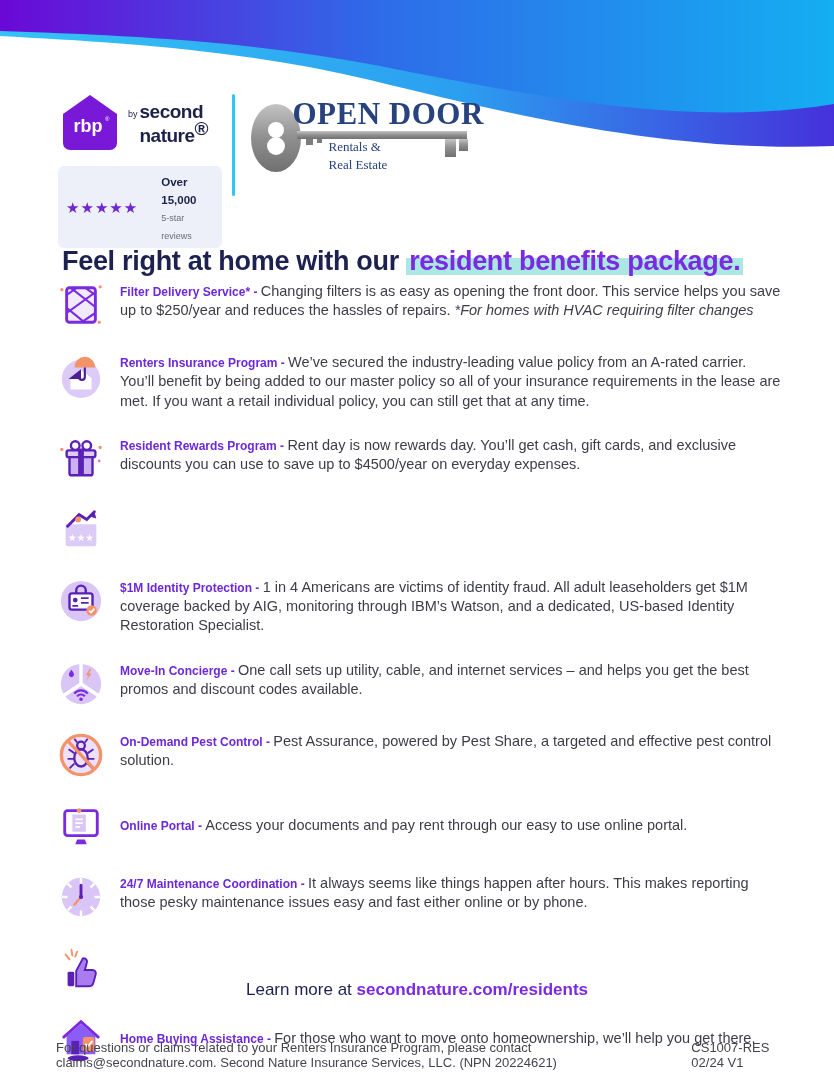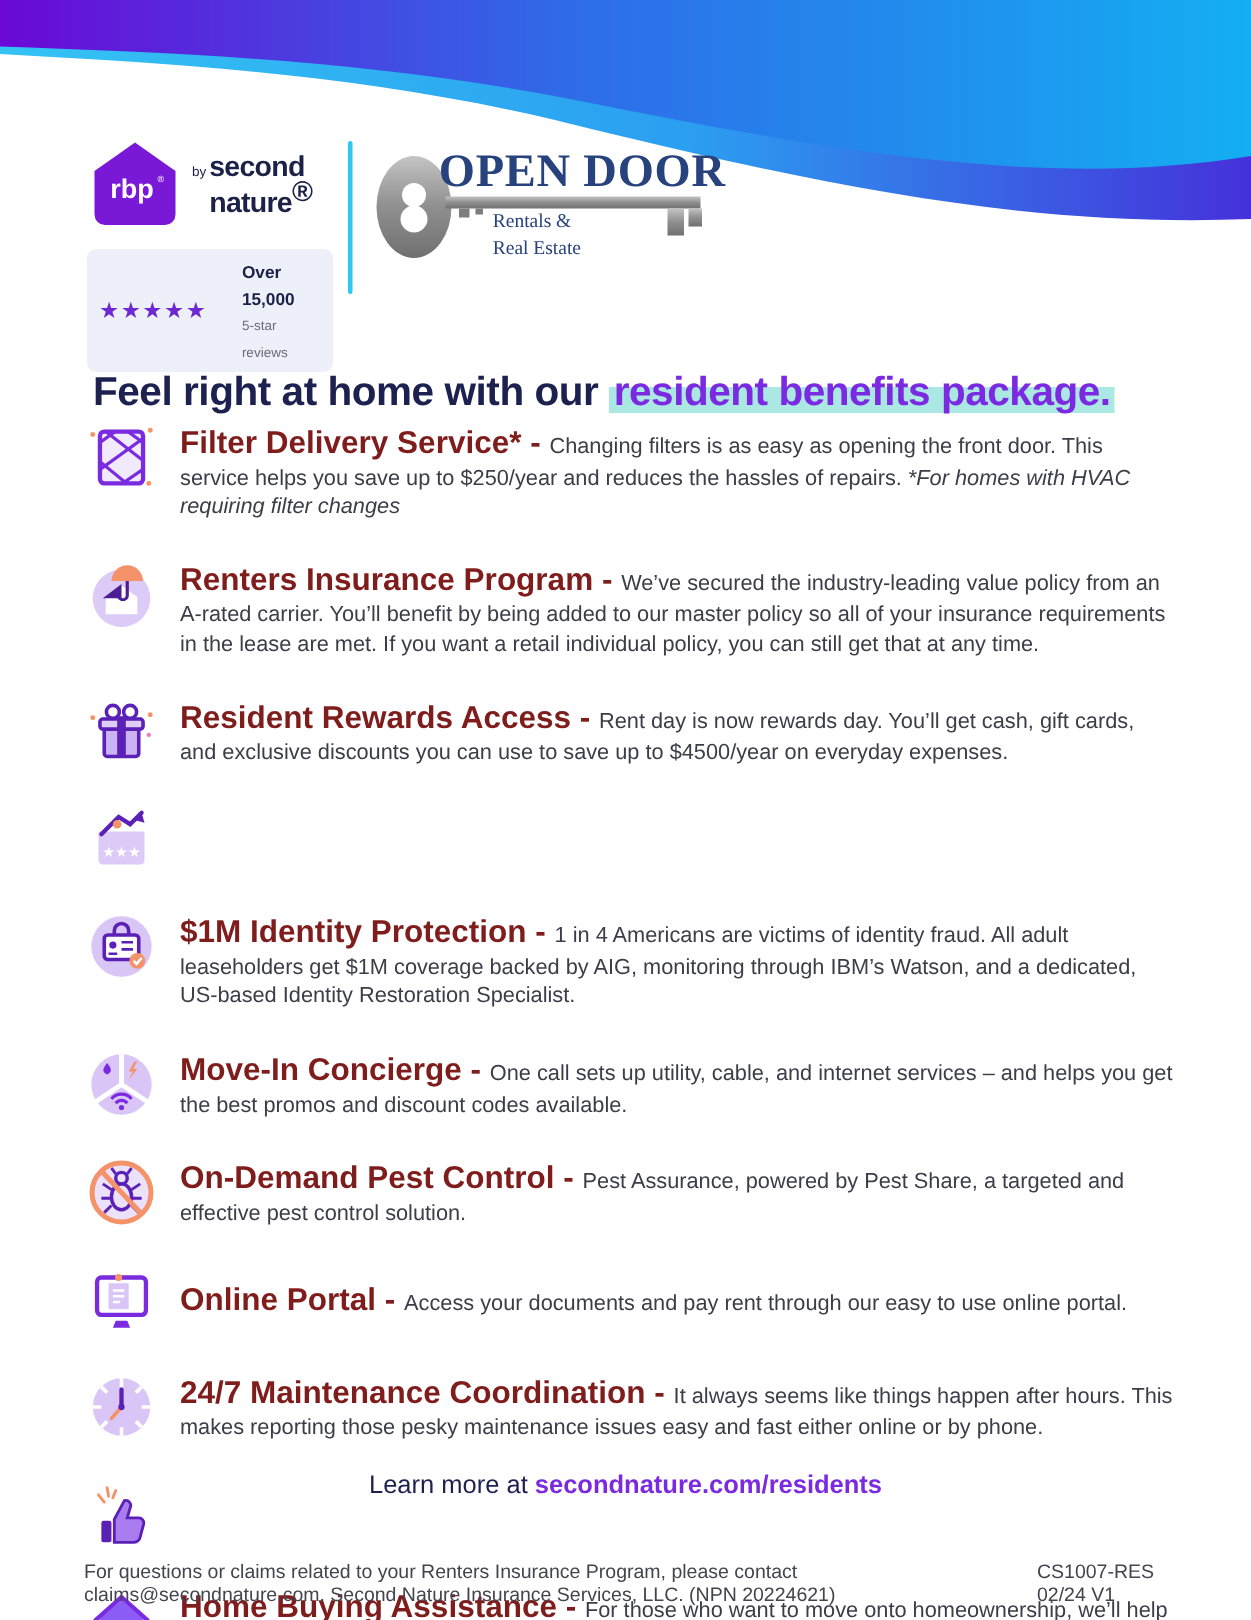--- a/index.html
+++ b/index.html
@@ -38,21 +38,21 @@
   .hl{color:#7b2ae1;padding:0 3px;
       background:linear-gradient(to bottom,rgba(0,0,0,0) 40%,#abe8e3 40%,#abe8e3 97%,rgba(0,0,0,0) 97%);}
 
   
   .benefits{position:absolute;top:282px;left:58px;width:724px;}
   .item{display:flex;align-items:flex-start;margin-bottom:25px;}
   .item.center{align-items:center;}
   .icon-wrap{width:46px;height:46px;flex:0 0 auto;margin-right:16px;}
   .icon-wrap svg{width:46px;height:46px;display:block;}
   .item-text{margin:0;font-size:14.5px;line-height:1.33;color:#3d3d49;}
-  .t{font-weight:bold;font-size:21px;color:#7f1d1d;}
+  .t{font-weight:bold;font-size:12px;color:#6d28d9;}
   .n{font-style:italic;}
 
   .learn{position:absolute;top:980px;left:0;width:834px;text-align:center;font-size:17px;
         color:#1d2150;margin:0;}
   .link{font-weight:bold;color:#7b2ae1;text-decoration:none;cursor:pointer;}
 
   .footer{position:absolute;top:1040px;left:0;width:834px;display:flex;
         padding:0 56px;box-sizing:border-box;
         font-size:13px;color:#44444f;}
 </style>
@@ -174,21 +174,21 @@
           <rect x="12" y="21" width="24" height="20" rx="2" fill="#cbb2f3" stroke="#5b21b6" stroke-width="2.5"></rect>
           <rect x="9" y="15" width="30" height="7" rx="2" fill="#ddcdf8" stroke="#5b21b6" stroke-width="2.5"></rect>
           <rect x="21" y="13" width="6" height="28" fill="#5b21b6"></rect>
           <circle cx="18" cy="10" r="4.5" fill="none" stroke="#5b21b6" stroke-width="2.5"></circle>
           <circle cx="30" cy="10" r="4.5" fill="none" stroke="#5b21b6" stroke-width="2.5"></circle>
           <circle cx="4" cy="14" r="1.7" fill="#f4936a"></circle>
             <circle cx="44" cy="12" r="1.7" fill="#f4936a"></circle>
             <circle cx="43" cy="26" r="1.5" fill="#f07ab8"></circle>
         </svg>
       </div>
-      <p class="item-text"><span class="t">Resident Rewards Access - </span><span>Rent day is now rewards day. You’ll get cash, gift cards, and exclusive discounts you can use to save up to $4500/year on everyday expenses.</span></p>
+      <p class="item-text"><span class="t">Resident Rewards Program - </span><span>Rent day is now rewards day. You’ll get cash, gift cards, and exclusive discounts you can use to save up to $4500/year on everyday expenses.</span></p>
     </div>
 
     <div class="item">
       <div class="icon-wrap">
         <svg viewBox="0 0 48 48">
           <path d="M8,18 H40 V38 a3,3 0 0 1 -3,3 H11 a3,3 0 0 1 -3,-3 Z" fill="#dccbf7"></path>
           <path d="M10,20 L22,8 L30,13 L38,5" fill="none" stroke="#5b21b6" stroke-width="3" stroke-linecap="round"></path>
           <path d="M38,5 l2,7 -7,-2 Z" fill="#5b21b6"></path>
           <circle cx="21" cy="13" r="3" fill="#f4936a"></circle>
           <text x="24" y="36" text-anchor="middle" font-size="10" fill="#ffffff">★★★</text>

